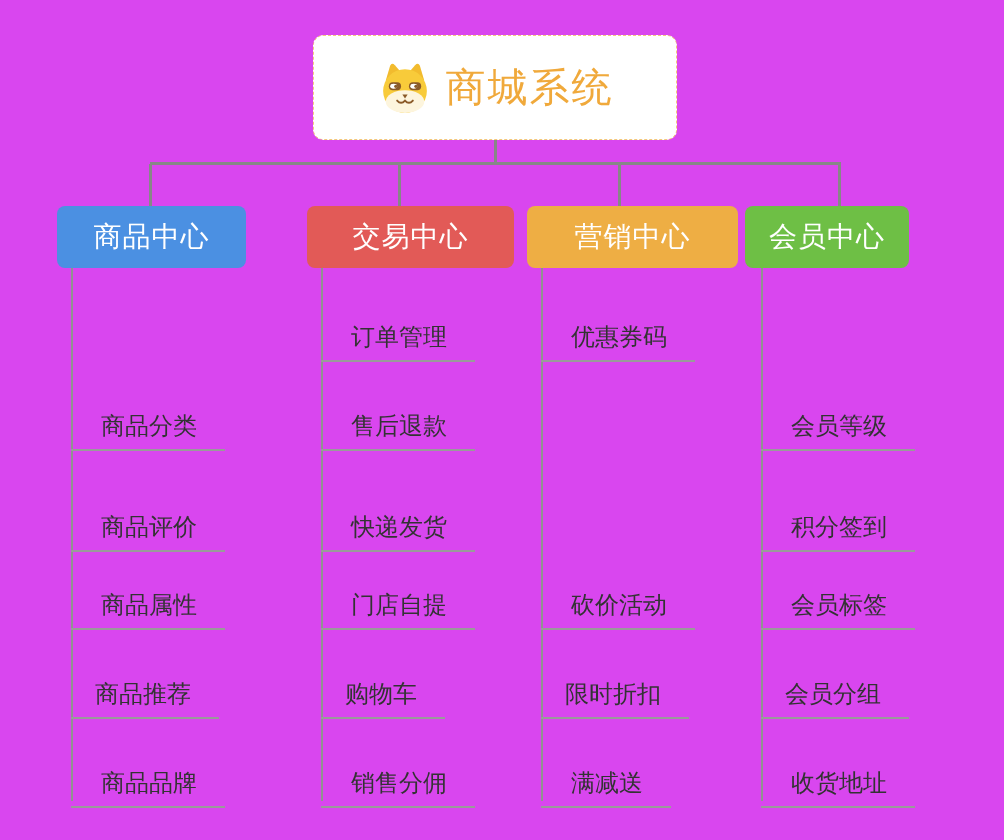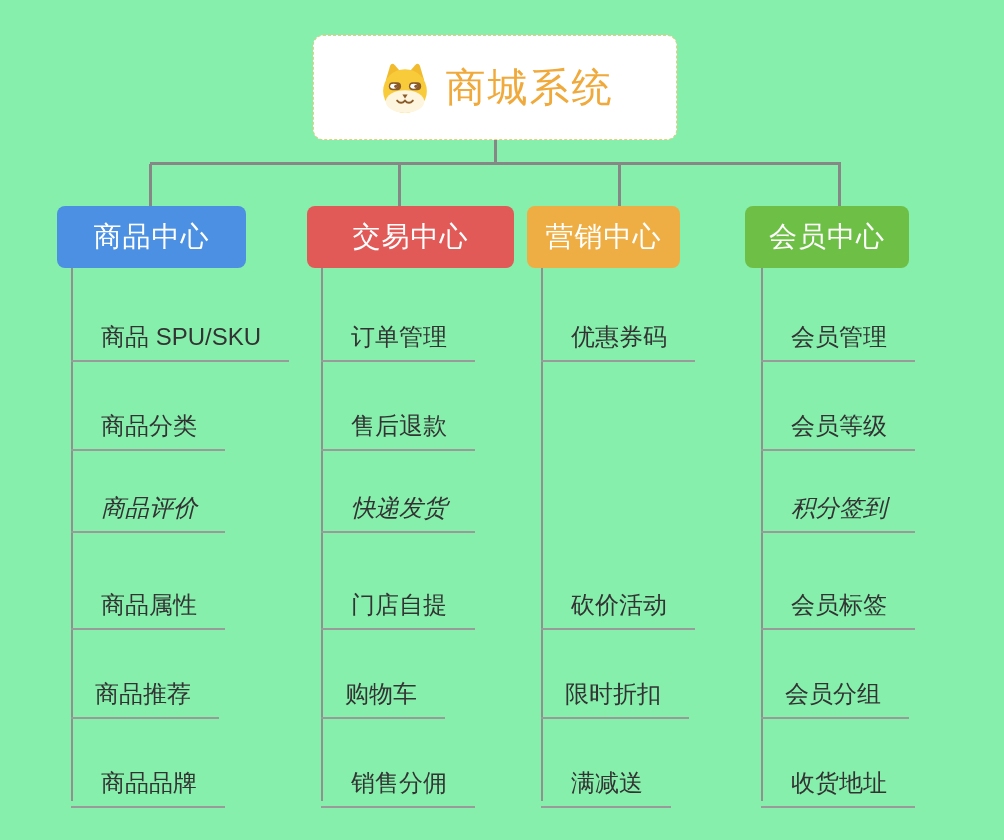--- a/index.html
+++ b/index.html
@@ -1,17 +1,17 @@
 <!DOCTYPE html>
 <html><head>
 <meta charset="utf-8">
 <style>
   html,body { margin:0; padding:0; background:#f8f8f8; }
   .canvas {
-    position:relative; width:1004px; height:840px; background:#86efac;
+    position:relative; width:1004px; height:840px; background:#d946ef;
     font-family:"Liberation Sans","DejaVu Sans",sans-serif; overflow:hidden;
   }
   
   .line { position:absolute; background:#878787; }
   .stem  { left:494px; top:140px; width:3px;  height:23px; }
   .hline { left:150px; top:162px; width:691px; height:3px; }
   .drop  { top:164px; width:3px; height:43px; }
   .d0 { left:149px; } .d1 { left:398px; } .d2 { left:618px; } .d3 { left:838px; }
   
   .root {
@@ -22,33 +22,33 @@
   }
   .root-label { font-size:40px; color:#f0a93b; font-weight:500; letter-spacing:2px; }
   
   .bbox {
     position:absolute; top:206px; height:62px; border-radius:8px;
     display:flex; align-items:center; justify-content:center;
     color:#ffffff; font-size:28px; letter-spacing:1px; cursor:default;
   }
   .b0 { left:57px;  width:189px;justify-content:center; }
   .b1 { left:307px; width:207px; }
-  .b2 { left:527px; width:153px; }
+  .b2 { left:527px; width:211px; }
   .b3 { left:745px; width:164px; }
   
   .trunk { position:absolute; top:268px; width:2px; height:533px; background:#919191; }
   .c0 { left:71px; } .c1 { left:321px; } .c2 { left:541px; } .c3 { left:761px; }
   
   .item {
     position:absolute; height:44px; box-sizing:content-box;
     display:flex; align-items:flex-end;
     padding:0 28px 7px 30px; border-bottom:2px solid #9a9a9a;
     font-size:24px; color:#333333; white-space:nowrap; cursor:default;
   }
-  .r0 { top:309px; } .r1 { top:398px; } .r2 { top:480px;font-style:italic; }
+  .r0 { top:309px; } .r1 { top:398px; } .r2 { top:499px; }
   .r3 { top:577px; } .r4 { top:666px;padding-left:24px; } .r5 { top:755px; }
 </style>
 </head>
 <body>
 
 <div class="canvas">
 
   <div class="line stem"></div>
   <div class="line hline"></div>
   <div class="line drop d0"></div>
@@ -73,23 +73,20 @@
         <path d="M23,44 q4.5,5 9,0 q4.5,5 9,0" stroke="#8a5a28" stroke-width="2.2" fill="none" stroke-linecap="round"></path>
       </svg>
     </span>
     <span class="root-label">商城系统</span>
   </div>
 
   <div class="bbox b0" style="background: rgb(75, 144, 226);">
     <span>商品中心</span>
   </div>
   <div class="trunk c0"></div>
-  <div class="item c0 r0">
-      <span>商品 SPU/SKU</span>
-    </div>
   <div class="item c0 r1">
       <span>商品分类</span>
     </div>
   <div class="item c0 r2">
       <span>商品评价</span>
     </div>
   <div class="item c0 r3">
       <span>商品属性</span>
     </div>
   <div class="item c0 r4">
@@ -136,23 +133,20 @@
       <span>限时折扣</span>
     </div>
   <div class="item c2 r5">
       <span>满减送</span>
     </div>
 
   <div class="bbox b3" style="background: rgb(110, 191, 69);">
     <span>会员中心</span>
   </div>
   <div class="trunk c3"></div>
-  <div class="item c3 r0">
-      <span>会员管理</span>
-    </div>
   <div class="item c3 r1">
       <span>会员等级</span>
     </div>
   <div class="item c3 r2">
       <span>积分签到</span>
     </div>
   <div class="item c3 r3">
       <span>会员标签</span>
     </div>
   <div class="item c3 r4">

